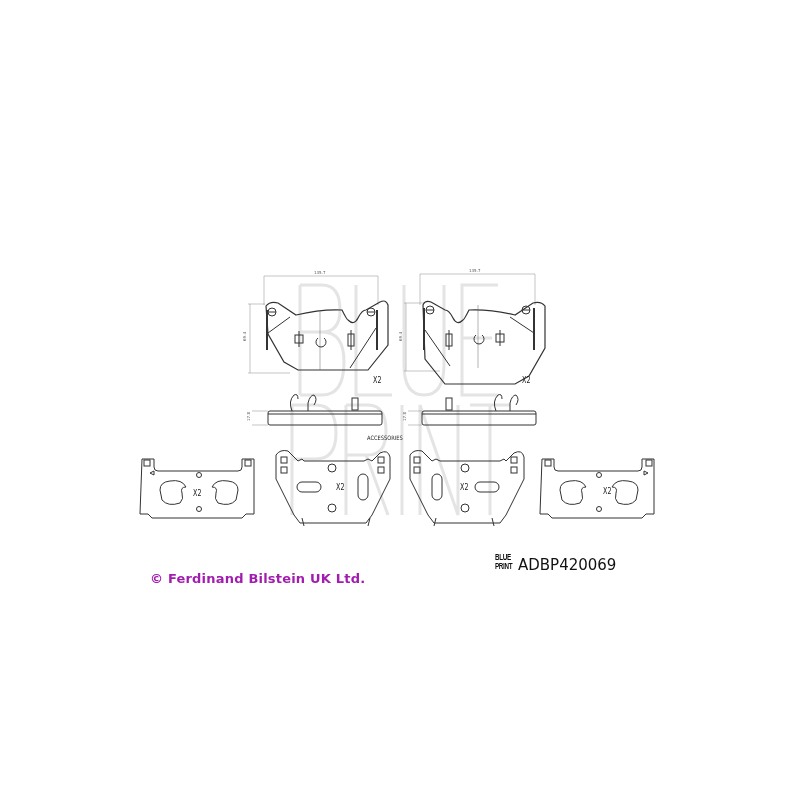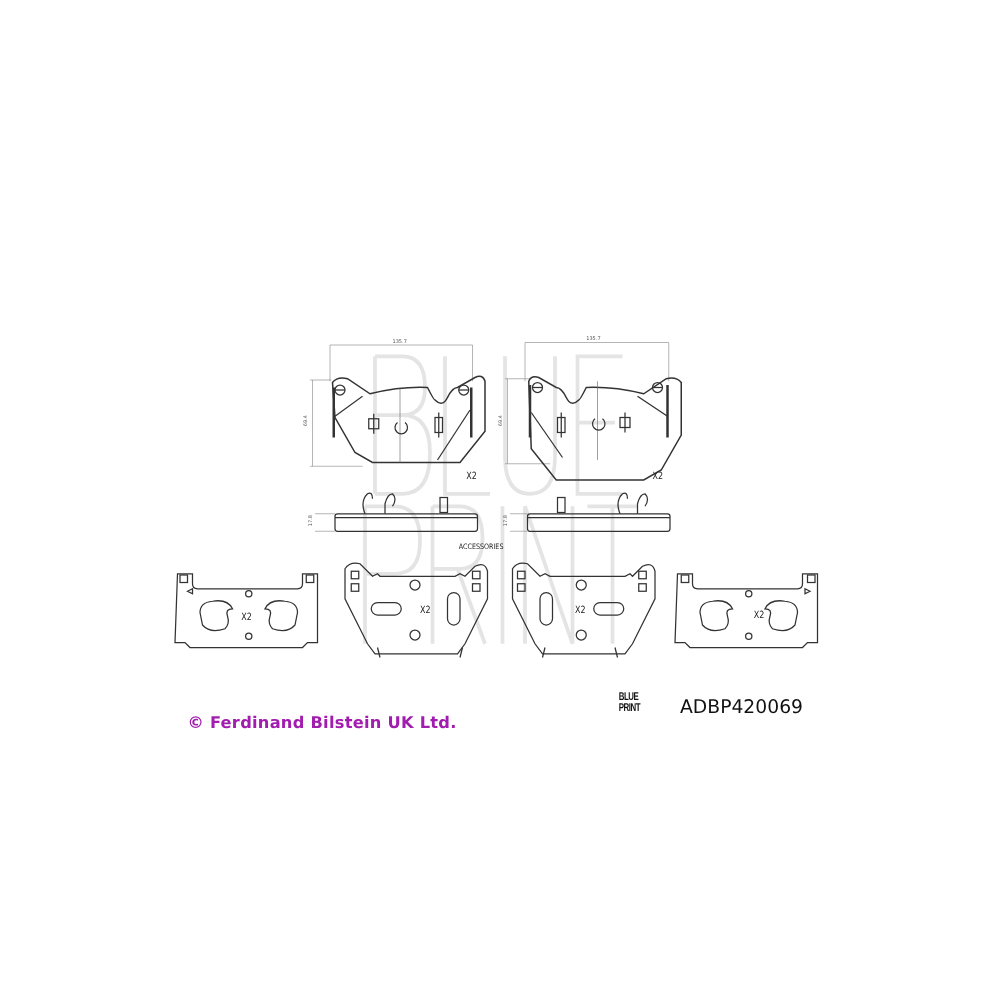--- a/index.html
+++ b/index.html
@@ -1,20 +1,20 @@
 <!DOCTYPE html>
 <html><head>
 <meta charset="utf-8">
 <style>
   html, body { margin:0; padding:0; background:#ffffff; }
   body { width:800px; height:800px; position:relative; overflow:hidden; font-family:"DejaVu Sans", sans-serif; }
   .abs { position:absolute; }
   svg { position:absolute; left:0; top:0; }
   .copyright { left:150px; top:571px; font-size:13px; font-weight:bold; color:#a21caf; letter-spacing:0.2px; }
-  .partno { left:544px; top:556px; font-size:15px; color:#111111; }
+  .partno { left:518px; top:556px; font-size:15px; color:#111111; }
   .bp-logo { left:495px; top:553px; width:22px; height:28px; font-family:"Liberation Sans", sans-serif; font-weight:bold; color:#111; line-height:9px; font-size:9px; transform:scaleX(0.7); transform-origin:left top; }
   .bp-logo span { display:block; letter-spacing:-0.5px; }
   .acc { left:367px; top:434px; font-size:6px; color:#222; transform:scaleX(0.85); transform-origin:left top; }
   .x2 { font-size:8px; color:#222; transform:scaleX(0.8); transform-origin:left top; }
   .dim { font-size:4px; color:#555; }
 </style>
 </head>
 <body>
 
 <svg width="800" height="800">

